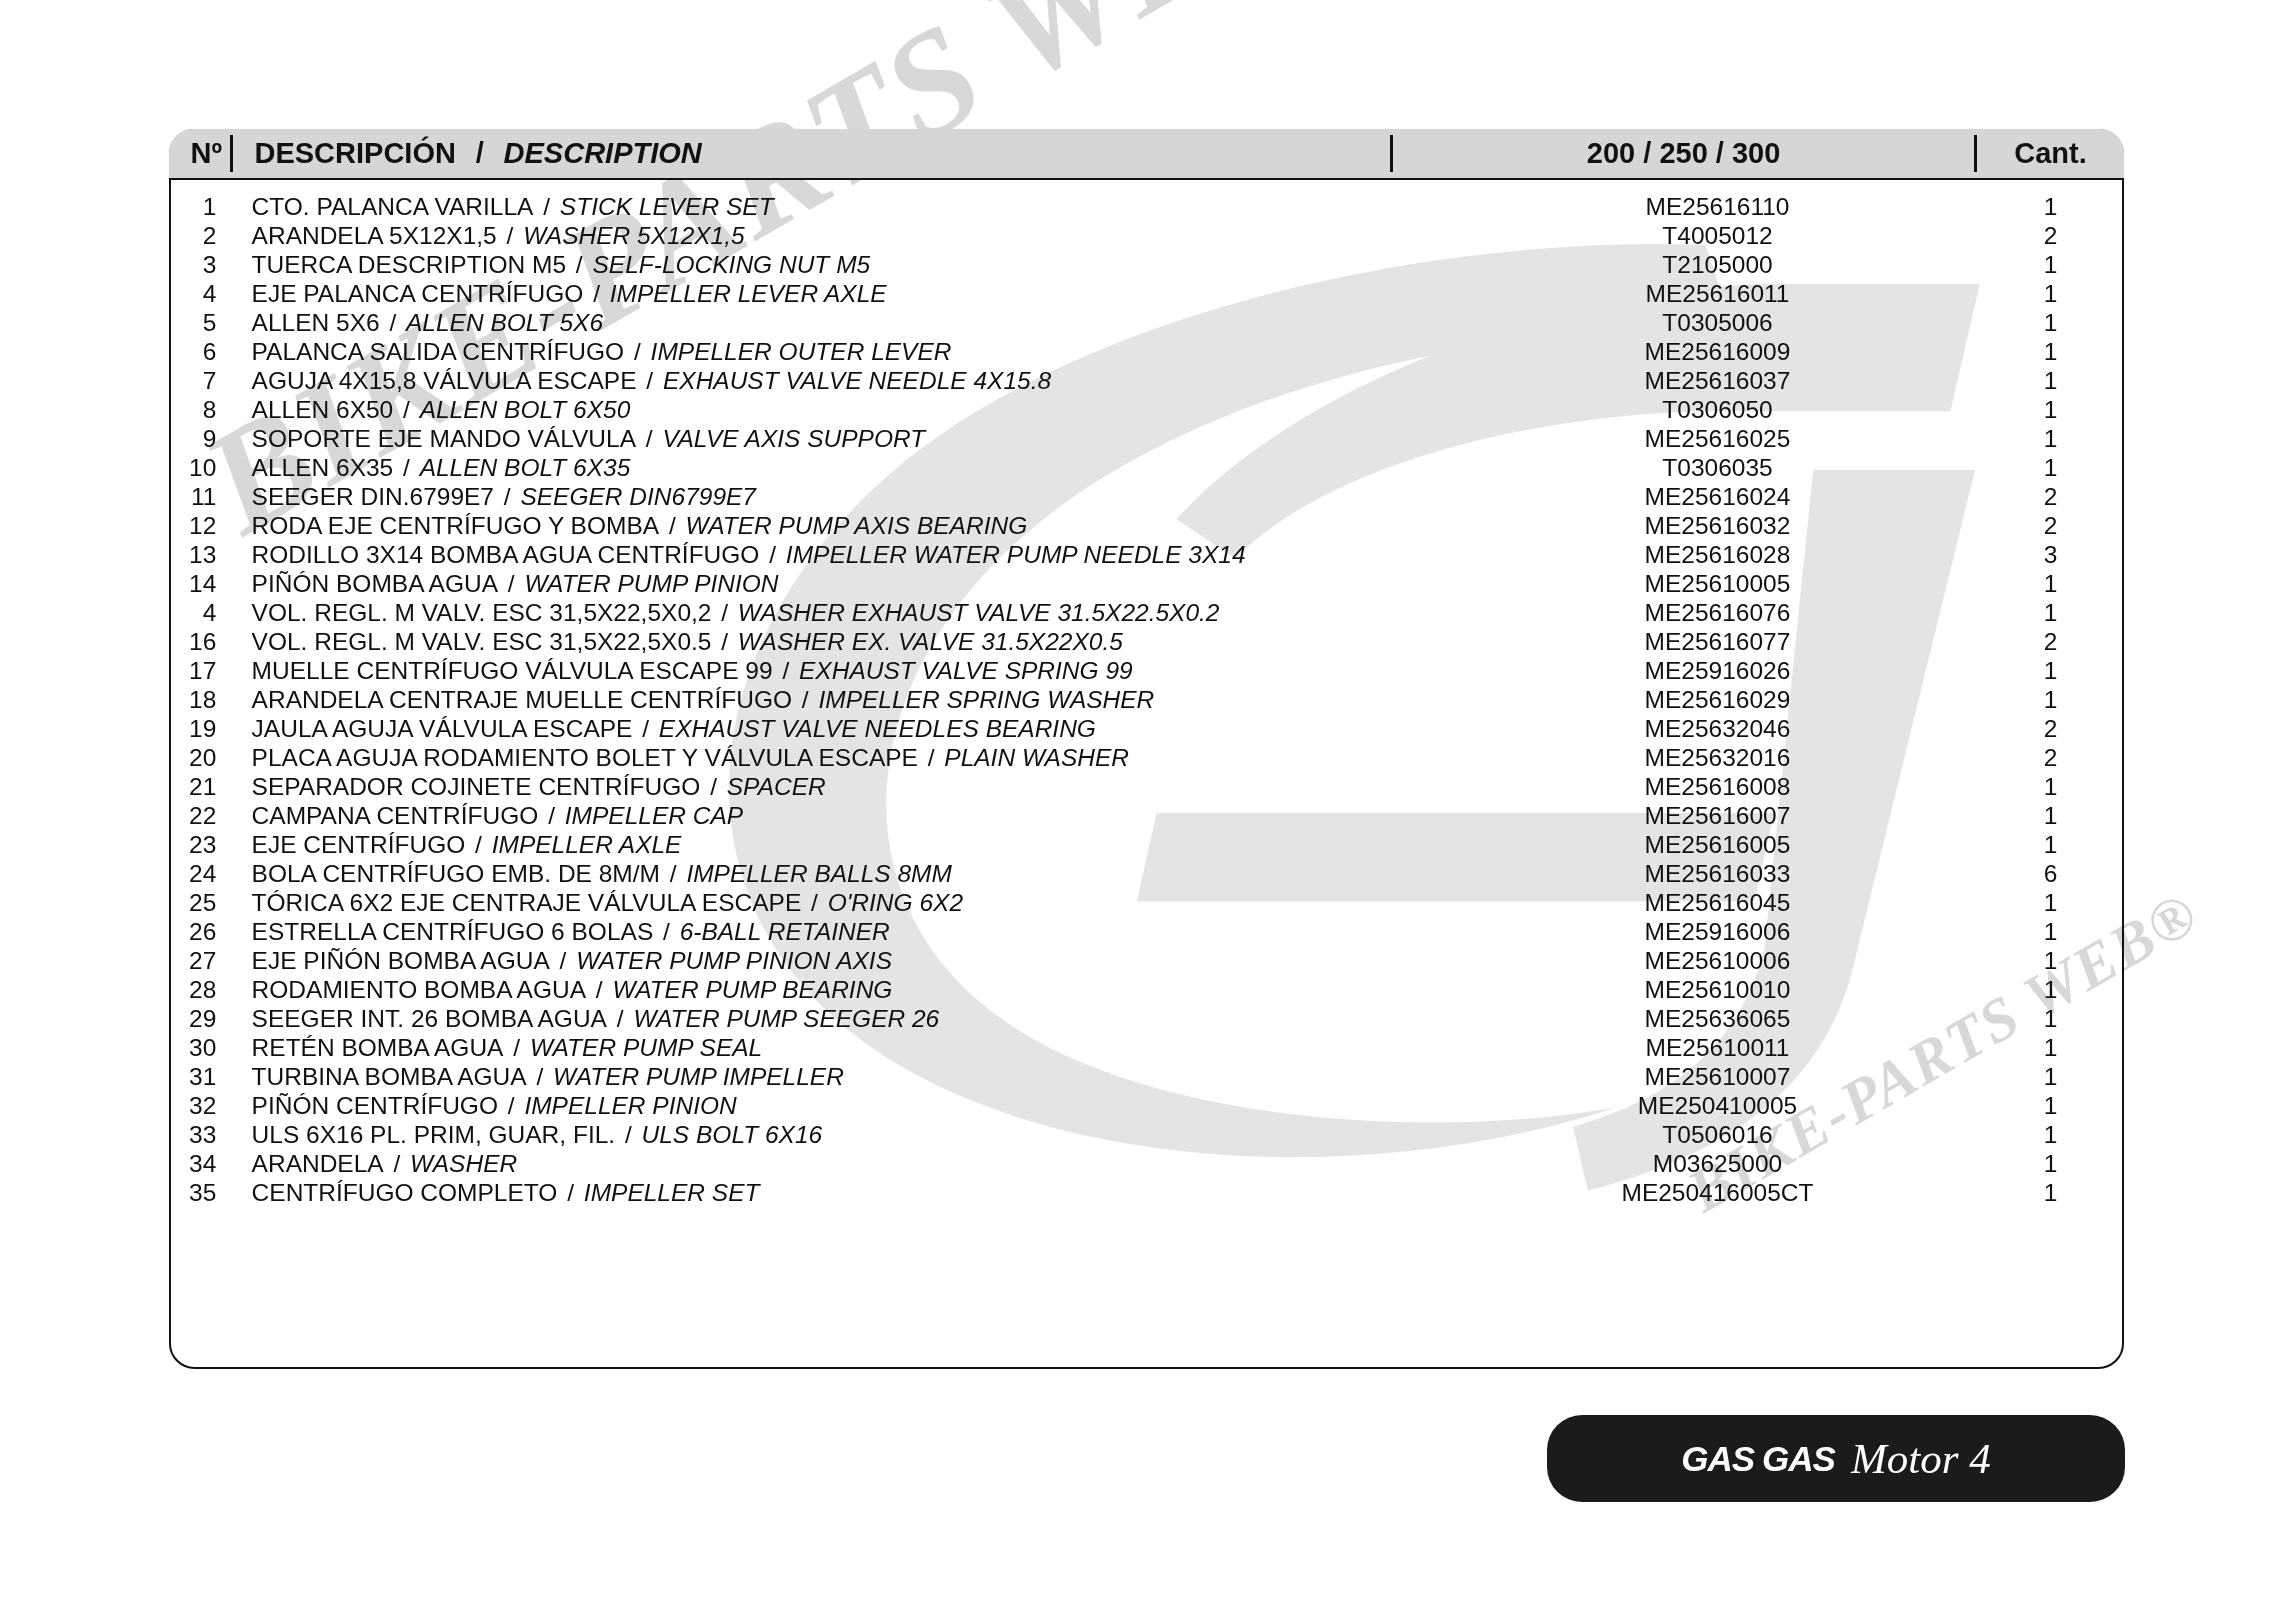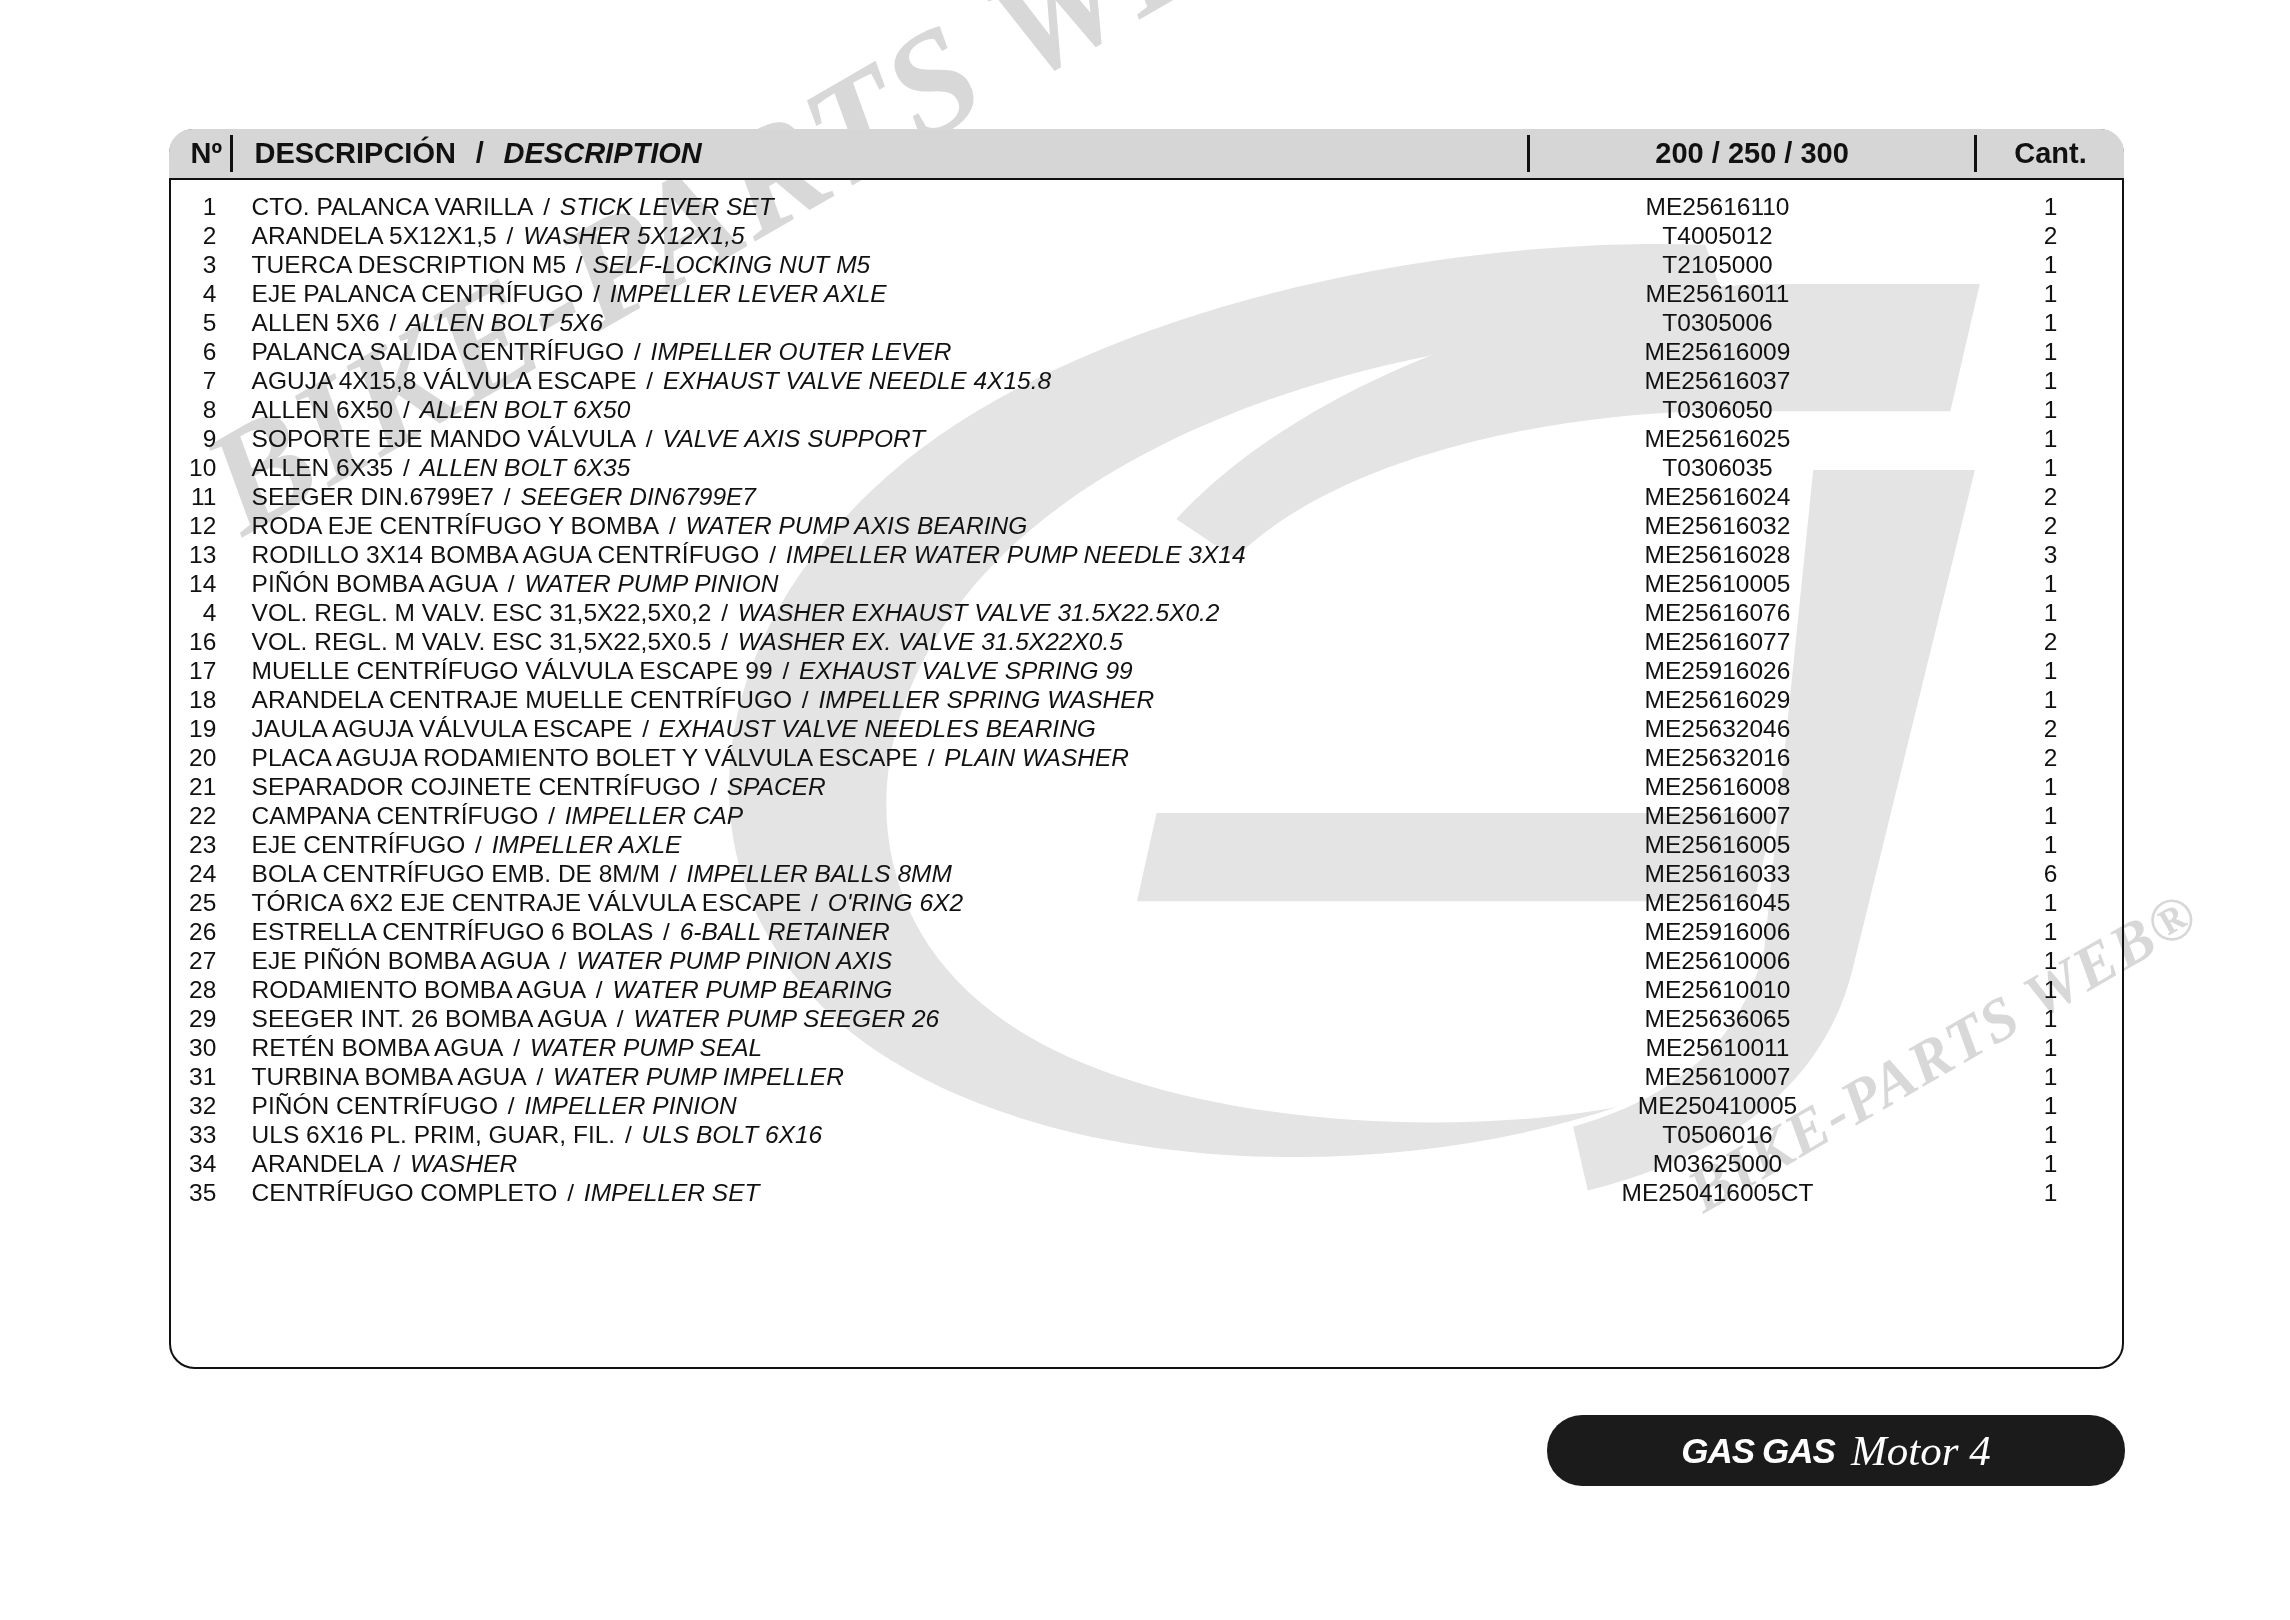--- a/index.html
+++ b/index.html
@@ -102,21 +102,21 @@
   }
   .h-desc {
     flex: 1;
     padding-left: 21.6px;
     gap: 12px;
   }
   .h-desc .es { font-weight: bold; }
   .h-desc .slash { font-weight: bold; padding: 0 7.8px; }
   .h-desc .en { font-weight: bold; font-style: italic; }
   .h-ref {
-    width: 444px;
+    width: 581px;
     justify-content: center;
   }
   .h-cant {
     width: 147px;
     justify-content: center;
   }
 
   
   .rows {
     position: absolute;
@@ -154,21 +154,21 @@
     width: 147px;
     text-align: center;
   }
 
   
   .footer-logo {
     position: absolute;
     left: 1547px;
     top: 1415px;
     width: 578px;
-    height: 71px;
+    height: 87px;
     background: #1b1b1b;
     border-radius: 35px;
     display: flex;
     align-items: center;
     justify-content: center;
     gap: 16px;
   }
   .brand {
     color: #ffffff;
     font-family: "Liberation Sans", sans-serif;

